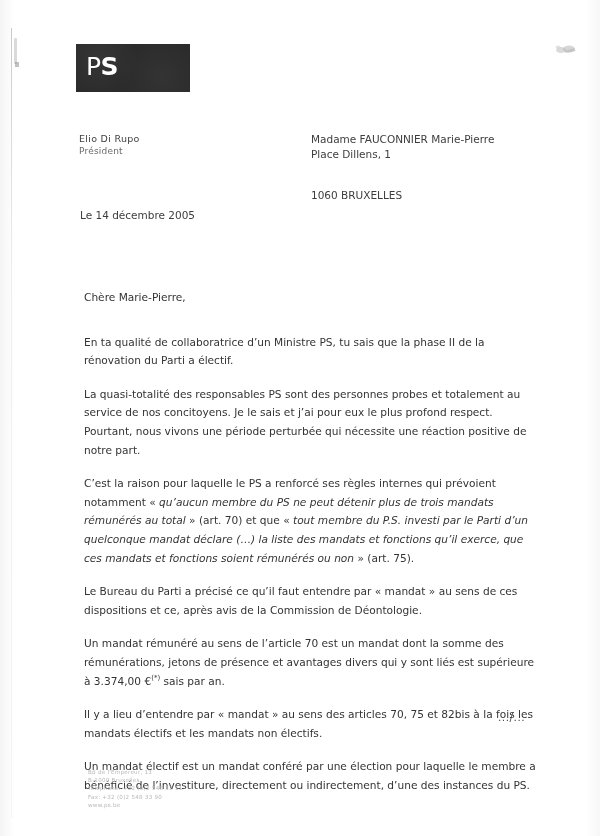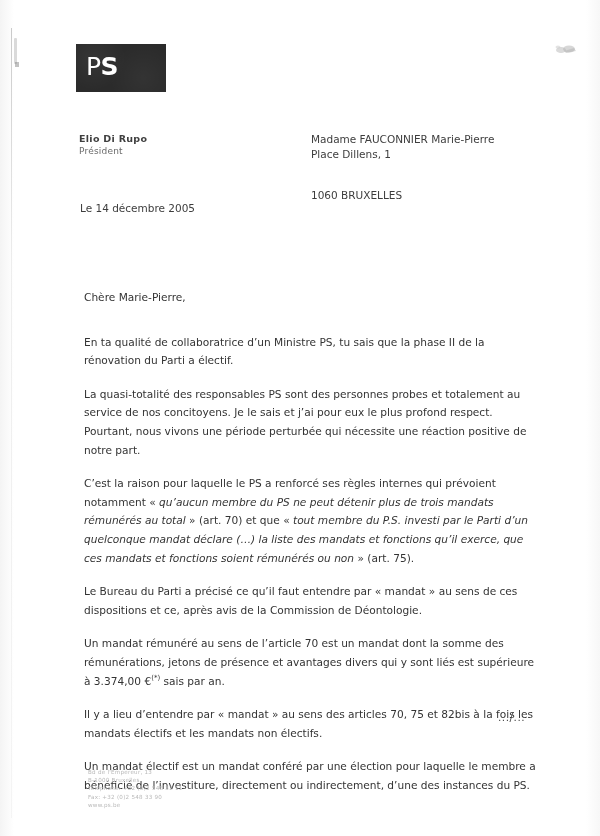--- a/index.html
+++ b/index.html
@@ -64,20 +64,21 @@
   .logo-block {
     position: absolute;
     left: 76px;
     top: 44px;
     width: 90px;
     height: 48px;
     background: #2b2b2b;
     background-image:
       radial-gradient(circle at 20% 30%, rgba(255,255,255,0.05), transparent 40%),
       radial-gradient(circle at 75% 70%, rgba(255,255,255,0.04), transparent 45%);
+    padding-left: 24px;
   }
   .logo-text {
     position: absolute;
     left: 10px;
     top: 8px;
     font-family: "DejaVu Sans", sans-serif;
     font-size: 25px;
     line-height: 30px;
     color: #ffffff;
     letter-spacing: -0.5px;
@@ -87,21 +88,21 @@
 
   
   .sender {
     position: absolute;
     left: 79px;
     top: 132px;
     color: #4a4a4a;
   }
   .sender-name {
     font-size: 9.5px;
-    font-weight: 700;
+    font-weight: 400;
     line-height: 13px;
     letter-spacing: 0.3px;
     color: #3f3f3f;
   }
   .sender-role {
     font-size: 9px;
     line-height: 13px;
     color: #6a6a6a;
     letter-spacing: 0.2px;
   }
@@ -114,21 +115,21 @@
     font-size: 10.5px;
     line-height: 14.5px;
     color: #3d3d3d;
   }
   .recipient .city { display: block; margin-top: 27px; }
 
   
   .date-line {
     position: absolute;
     left: 80px;
-    top: 202px;
+    top: 209px;
     font-size: 10.5px;
     color: #3d3d3d;
   }
 
   
   .letter-body {
     position: absolute;
     left: 84px;
     top: 288px;
     width: 452px;

